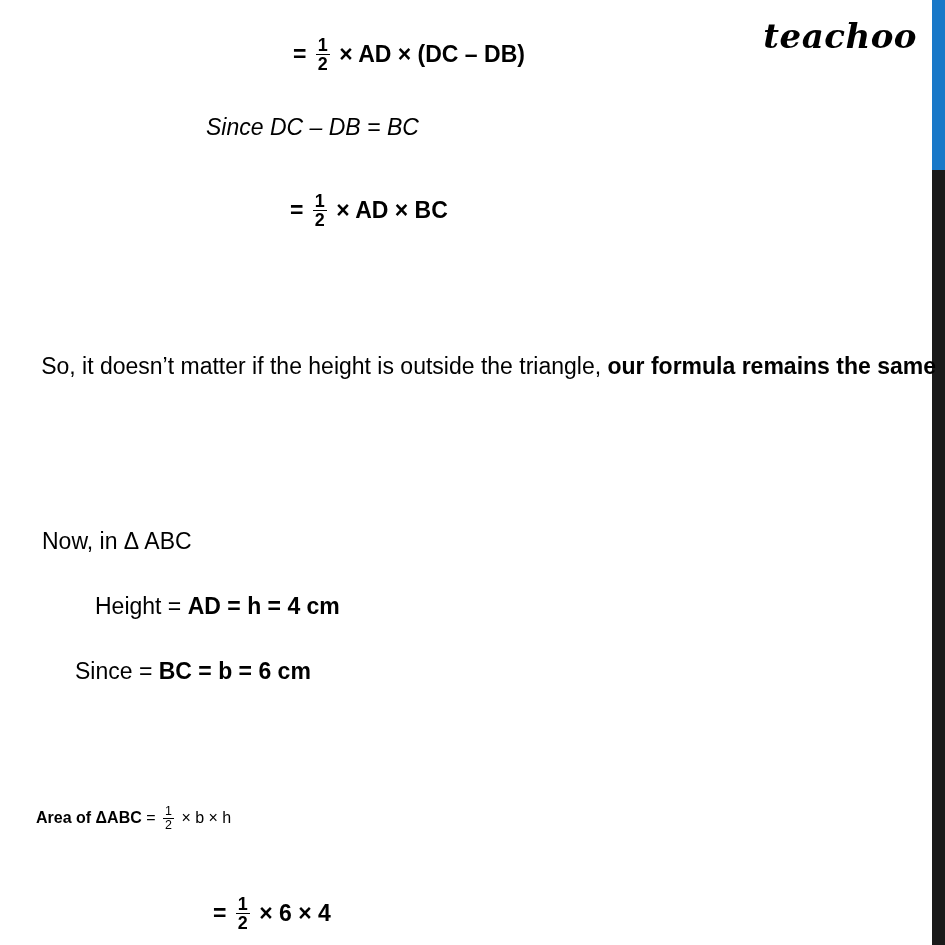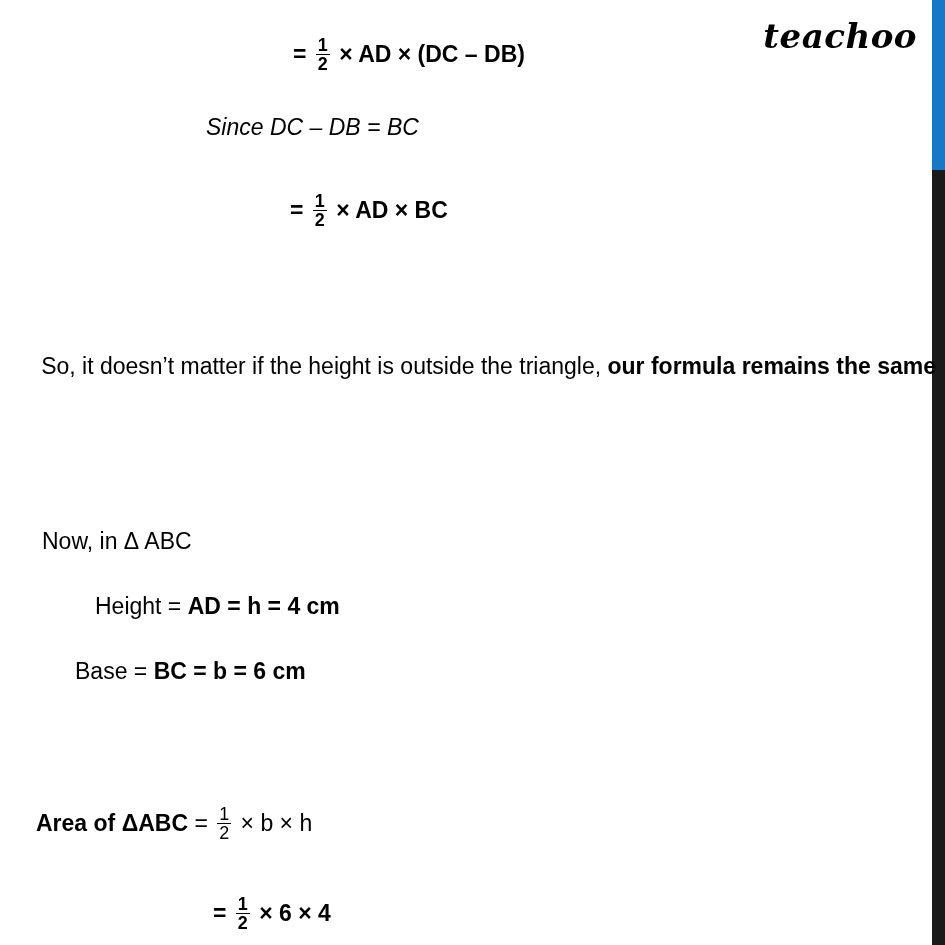--- a/index.html
+++ b/index.html
@@ -98,21 +98,21 @@
     width: 900px;
     font-size: 23px;
     line-height: 2.45;
     text-align: right;
   }
 
   #l-now { top: 528px; left: 42px; font-size: 23px; }
   #l-height { top: 593px; left: 75px; font-size: 23px; margin-left: 20px; }
   #l-base { top: 658px; left: 75px; font-size: 23px; }
 
-  #l-area { top: 805px; left: 36px; font-size: 23px; }
+  #l-area { top: 805px; left: 36px; font-size: 16px; }
   #l-area2 { top: 895px; left: 213px; font-size: 23px; font-weight: bold; }
 </style>
 </head>
 <body>
 
 <div class="page">
 
   <div class="edge-bar blue"></div>
   <div class="edge-bar dark"></div>
 
@@ -142,21 +142,21 @@
     <span>So, it doesn’t matter if the height is outside the triangle, </span><span class="bold">our formula remains the same</span>
   </div>
 
   <div class="line" id="l-now">Now, in Δ ABC</div>
 
   <div class="line" id="l-height">
     <span>Height = </span><span class="bold">AD = h = 4 cm</span>
   </div>
 
   <div class="line" id="l-base">
-    <span>Base = </span><span class="bold">BC = b = 6 cm</span>
+    <span>Since = </span><span class="bold">BC = b = 6 cm</span>
   </div>
 
   <div class="line" id="l-area">
     <span class="bold">Area of ΔABC</span>
     <span>=</span>
     <span class="frac light">
       <span class="num">1</span>
       <span class="den">2</span>
     </span>
     <span>× b × h</span>

